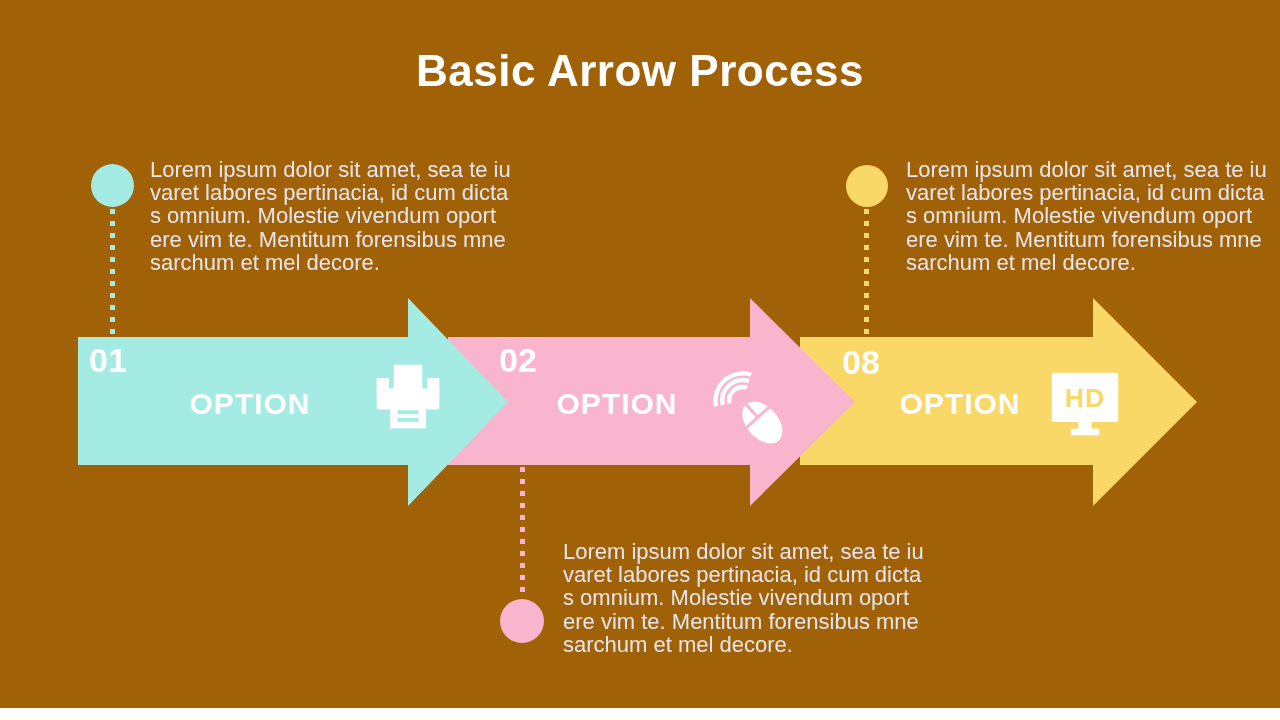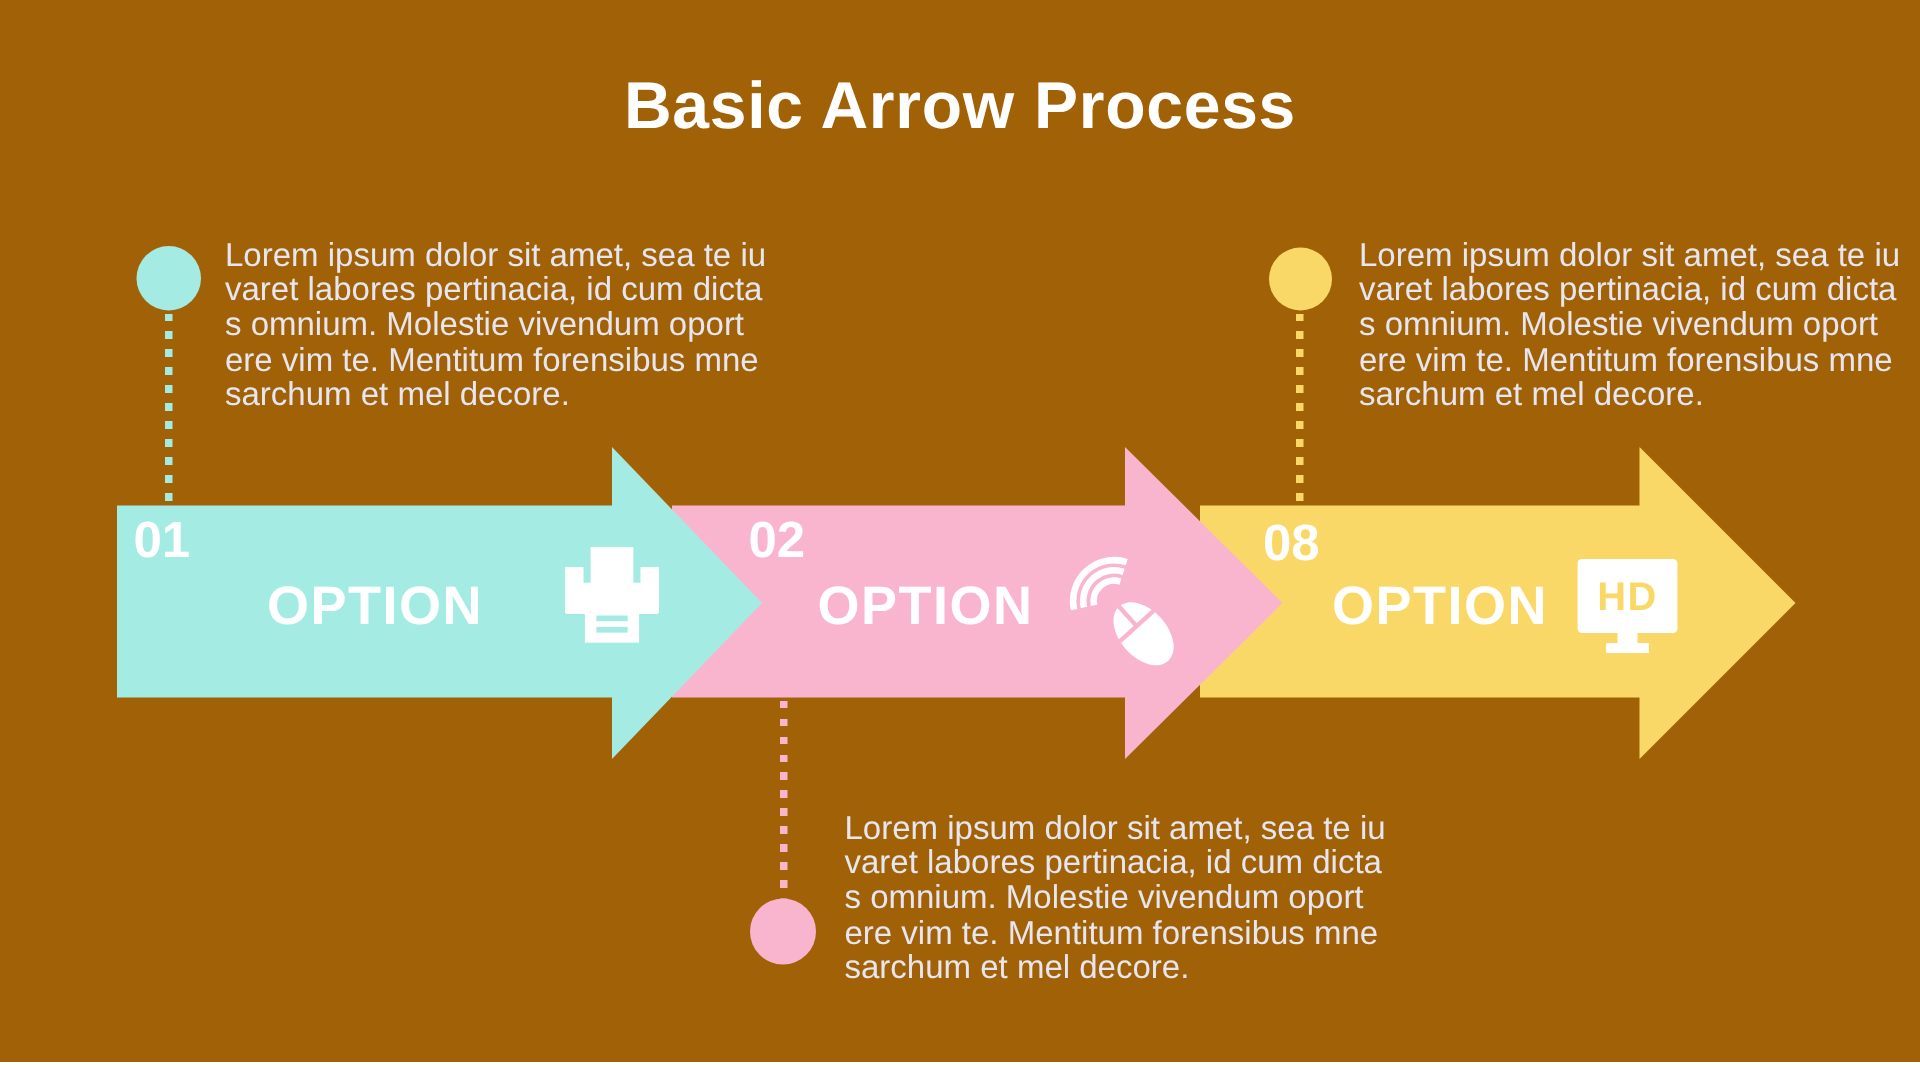--- a/index.html
+++ b/index.html
@@ -39,21 +39,21 @@
   .step-number{
     position:absolute;
     color:#FFFFFF;
     font-size:34px;
     font-weight:bold;
   }
   .option-label{
     position:absolute;
     transform:translate(-50%,-50%);
     color:#FFFFFF;
-    font-size:36px;
+    font-size:30px;
     font-weight:bold;
     letter-spacing:1px;
   }
   .step-icon{position:absolute;}
 </style>
 </head>
 <body>
 
 <div id="slide">
 

